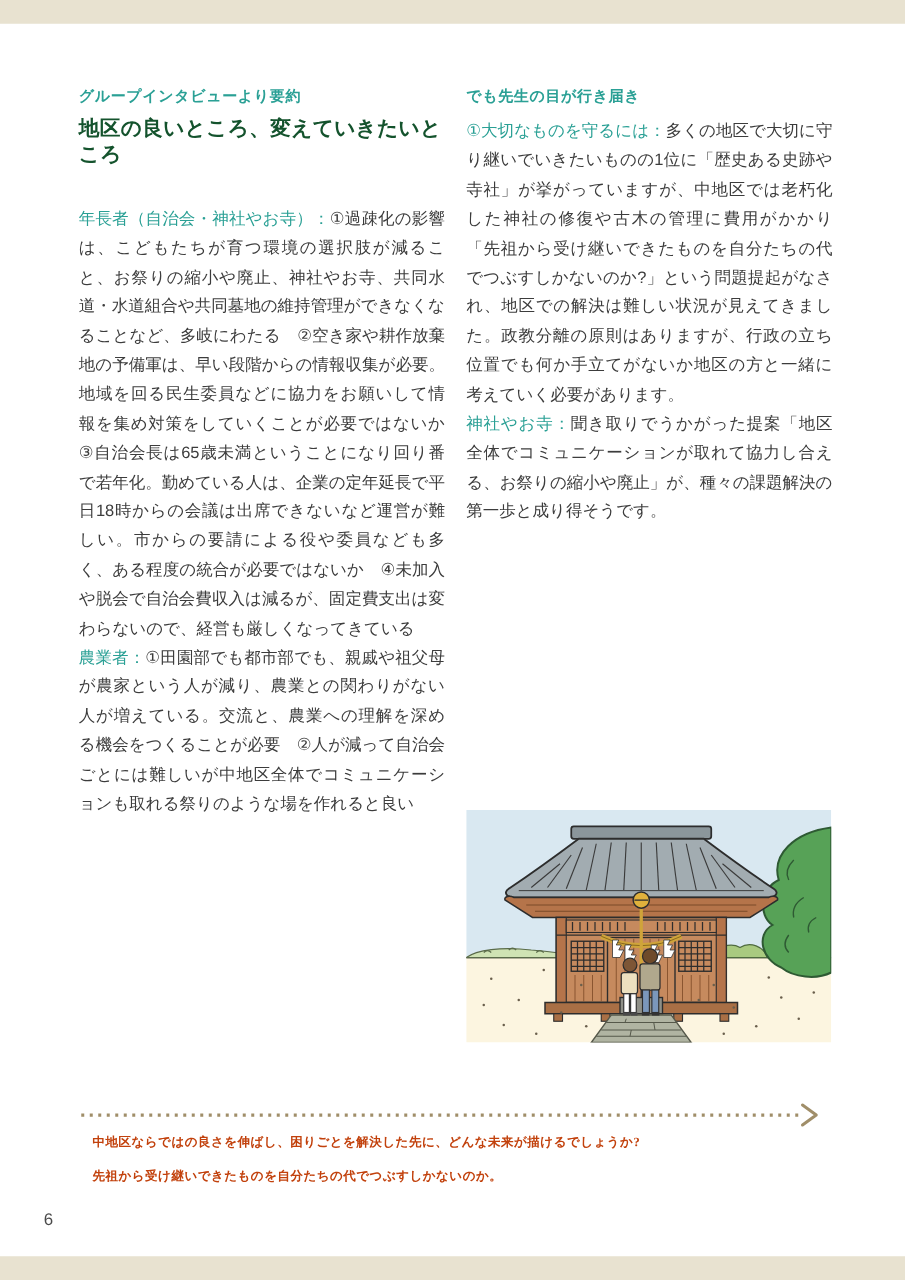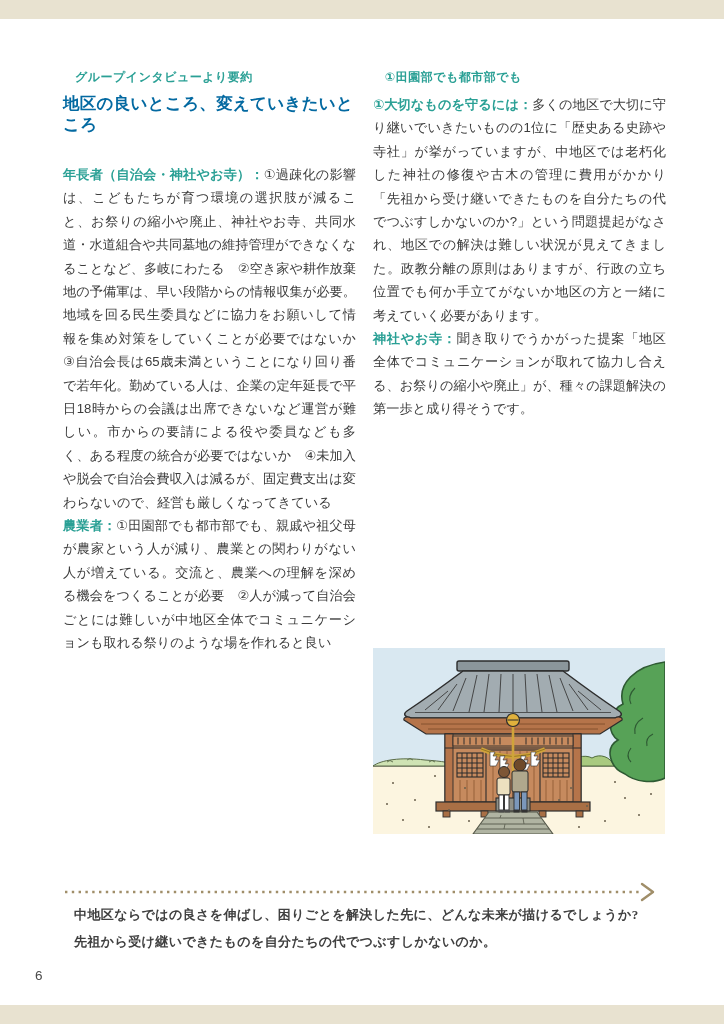--- a/index.html
+++ b/index.html
@@ -11,39 +11,39 @@
   .band{position:absolute;left:0;width:724px;height:19px;background:#e8e2d0;}
   .band-top{top:0;}
   .band-bottom{top:1005px;}
 
   .col{position:absolute;top:69px;width:293px;}
   .col-left{left:63px;}
   .col-right{left:373px;}
 
   .kicker{
     color:#2aa095;font-weight:bold;font-size:12px;letter-spacing:.5px;
-    margin:0 0 7px 12px;
+    margin:0 0 7px 0;
   }
   .title{
-    color:#0369a1;font-weight:bold;font-size:16.5px;letter-spacing:.3px;
+    color:#14532d;font-weight:bold;font-size:16.5px;letter-spacing:.3px;
     margin:0 0 27px 0;line-height:1.3;
   }
   .body-text{color:#3c3c3c;font-size:13.2px;line-height:23.4px;}
   .body-text p{margin:0;text-align:justify;text-justify:inter-character;}
-  .p-label{color:#2aa095;font-weight:bold;}
+  .p-label{color:#2aa095;font-weight:normal;}
 
   .illustration{
     position:absolute;left:373px;top:648px;width:292px;height:186px;
   }
   .illustration svg{display:block;width:292px;height:186px;}
 
   .footer-arrow{position:absolute;left:63px;top:881px;width:600px;height:22px;}
   .footer-message{
     position:absolute;left:74px;top:901px;width:630px;
-    color:#404040;font-weight:bold;font-size:13px;line-height:27px;
+    color:#c2410c;font-weight:bold;font-size:10px;line-height:27px;
     font-family:"Liberation Serif","DejaVu Serif",serif;letter-spacing:.4px;
   }
   .footer-message p{margin:0;}
   .page-number{
     position:absolute;left:35px;top:968px;
     color:#4a4a4a;font-size:13.5px;
   }
 </style>
 </head>
 <body>
@@ -56,21 +56,21 @@
   <section class="col col-left">
     <div class="kicker">グループインタビューより要約</div>
     <h2 class="title">地区の良いところ、変えていきたいところ</h2>
     <div class="body-text">
       <p><span class="p-label">年長者（自治会・神社やお寺）：</span><span>①過疎化の影響は、こどもたちが育つ環境の選択肢が減ること、お祭りの縮小や廃止、神社やお寺、共同水道・水道組合や共同墓地の維持管理ができなくなることなど、多岐にわたる　②空き家や耕作放棄地の予備軍は、早い段階からの情報収集が必要。地域を回る民生委員などに協力をお願いして情報を集め対策をしていくことが必要ではないか　③自治会長は65歳未満ということになり回り番で若年化。勤めている人は、企業の定年延長で平日18時からの会議は出席できないなど運営が難しい。市からの要請による役や委員なども多く、ある程度の統合が必要ではないか　④未加入や脱会で自治会費収入は減るが、固定費支出は変わらないので、経営も厳しくなってきている</span></p>
       <p><span class="p-label">農業者：</span><span>①田園部でも都市部でも、親戚や祖父母が農家という人が減り、農業との関わりがない人が増えている。交流と、農業への理解を深める機会をつくることが必要　②人が減って自治会ごとには難しいが中地区全体でコミュニケーションも取れる祭りのような場を作れると良い</span></p>
     </div>
   </section>
 
   <section class="col col-right">
-    <div class="kicker">①田園部でも都市部でも</div>
+    <div class="kicker">でも先生の目が行き届き</div>
     <div class="body-text">
       <p><span class="p-label">①大切なものを守るには：</span><span>多くの地区で大切に守り継いでいきたいものの1位に「歴史ある史跡や寺社」が挙がっていますが、中地区では老朽化した神社の修復や古木の管理に費用がかかり「先祖から受け継いできたものを自分たちの代でつぶすしかないのか?」という問題提起がなされ、地区での解決は難しい状況が見えてきました。政教分離の原則はありますが、行政の立ち位置でも何か手立てがないか地区の方と一緒に考えていく必要があります。</span></p>
       <p><span class="p-label">神社やお寺：</span><span>聞き取りでうかがった提案「地区全体でコミュニケーションが取れて協力し合える、お祭りの縮小や廃止」が、種々の課題解決の第一歩と成り得そうです。</span></p>
     </div>
   </section>
 
   <div class="illustration">
     <svg viewBox="0 0 292 186" xmlns="http://www.w3.org/2000/svg">
 
       <rect x="0" y="0" width="292" height="118" fill="#d9e8f1"></rect>

